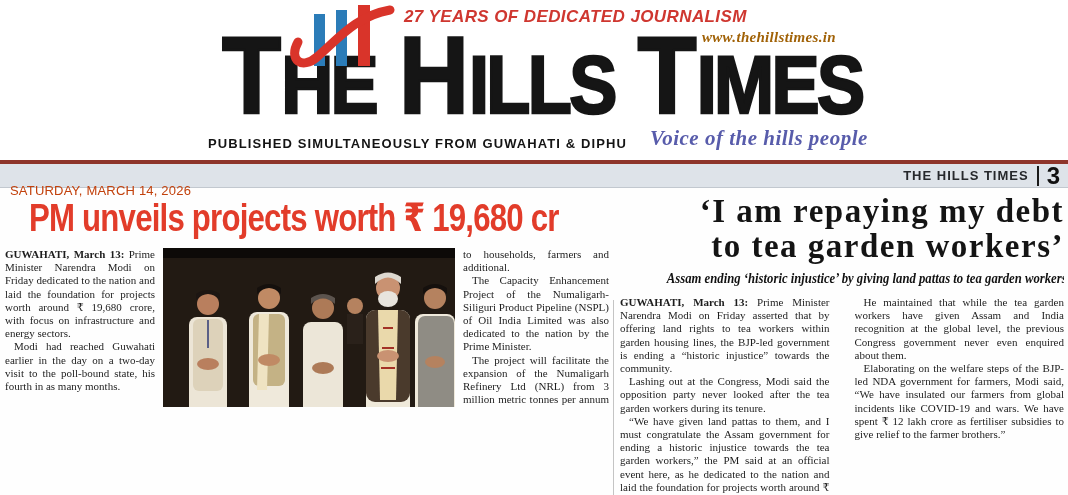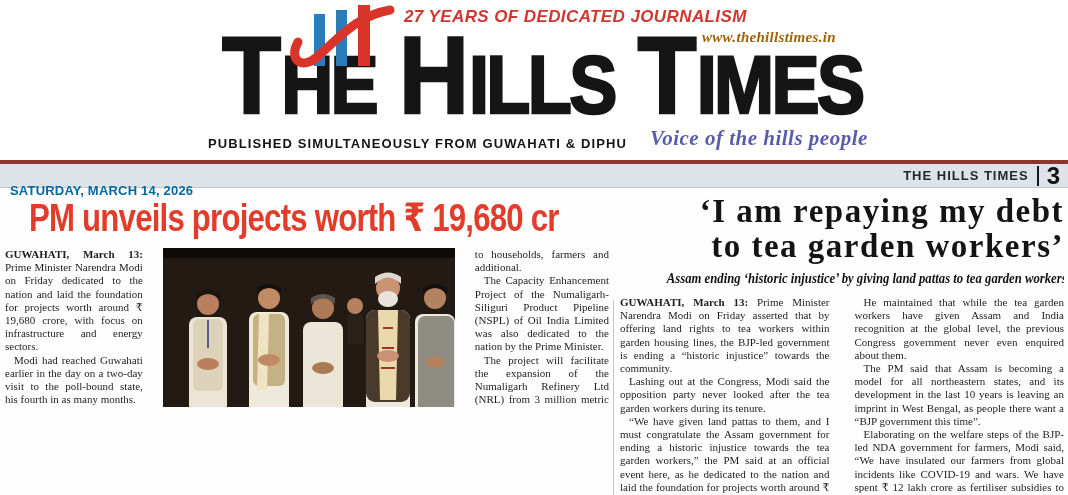--- a/index.html
+++ b/index.html
@@ -23,36 +23,36 @@
   .publine { position:absolute; left:208px; top:136px; font:700 13px "Liberation Sans","DejaVu Sans",sans-serif;
              color:#141414; letter-spacing:1.1px; }
   .motto { position:absolute; left:650px; top:126px; font:italic 700 21px "Liberation Serif","DejaVu Serif",serif;
            color:#585cab; letter-spacing:.5px; }
 
   
   .datebar { position:absolute; left:0; top:160px; width:1068px; height:28px;
              border-top:4px solid #8e352b; border-bottom:1px solid #c2c8cf;
              background:#dee3e9; display:flex; align-items:center; justify-content:space-between;
              padding:0 8px 0 10px; font-family:"Liberation Sans","DejaVu Sans",sans-serif; }
-  .datebar .date { font-weight:700; font-size:13px; color:#0369a1; letter-spacing:.2px;margin-top:30px; }
+  .datebar .date { font-weight:400; font-size:13px; color:#c2410c; letter-spacing:.2px;margin-top:30px; }
   .datebar .rightgrp { display:flex; align-items:center; gap:8px; }
   .datebar .paper { font-weight:700; font-size:13px; color:#26282c; letter-spacing:1px; }
   .datebar .vrule { width:2px; height:20px; background:#1a1a1a; }
   .datebar .pageno { font-weight:700; font-size:24px; line-height:22px; color:#111; }
 
   
   .left-article { position:absolute; left:5px; top:192px; width:604px; height:303px; overflow:hidden; }
   .kicker { text-align:center; font:italic 700 18.5px/22px "Liberation Serif","DejaVu Serif",serif;
             color:#1c5fa8; height:48px; }
   .kicker .bullet { color:#111; font-style:normal; font-size:14px; margin:0 9px; }
   .red-head { height:52px; overflow:hidden; margin-top:2px;margin-left:24px; }
   .red-head .squeeze { display:inline-block; transform:scaleX(.8); transform-origin:left center;
             font:700 39px/48px "Liberation Sans","DejaVu Sans",sans-serif; letter-spacing:-1px;
             white-space:nowrap; color:#e23c2a; }
-  .body-row { display:flex; gap:20px; height:159px; overflow:hidden; margin-top:2px; }
+  .body-row { display:flex; gap:8px; height:159px; overflow:hidden; margin-top:2px; }
   .col { overflow:hidden; }
   .col1 { width:150px; }
   .photo { width:292px; height:197px; background:#191310; flex:none; }
   .col3 { width:146px; }
 
   .para { text-align:justify; text-indent:9px; font:11px/13.2px "Liberation Serif","DejaVu Serif",serif;
           color:#1d1d1d; }
   .para.lead { text-indent:0; }
   .cont .para:first-child { text-indent:0; }
 
@@ -188,20 +188,19 @@
       <div class="col colA">
         <p class="para lead"><b>GUWAHATI, March 13:</b><span> Prime Minister Narendra Modi on Friday asserted that by offering land rights to tea workers within garden housing lines, the BJP-led government is ending a “historic injustice” towards the community.</span></p>
         <div>
             <p class="para">Lashing out at the Congress, Modi said the opposition party never looked after the tea garden workers during its tenure.</p>
             <p class="para">“We have given land pattas to them, and I must congratulate the Assam government for ending a historic injustice towards the tea garden workers,” the PM said at an official event here, as he dedicated to the nation and laid the foundation for projects worth around ₹ 19,680 crore, with focus on infrastructure and energy sectors.</p>
           </div>
       </div>
       <div class="col colB">
         <div>
             <p class="para">He maintained that while the tea garden workers have given Assam and India recognition at the global level, the previous Congress government never even enquired about them.</p>
-            <p class="para">The PM said that Assam is becoming a model for all northeastern states, and its development in the last 10 years is leaving an imprint in West Bengal, as people there want a “BJP government this time”.</p>
             <p class="para">Elaborating on the welfare steps of the BJP-led NDA government for farmers, Modi said, “We have insulated our farmers from global incidents like COVID-19 and wars. We have spent ₹ 12 lakh crore as fertiliser subsidies to give relief to the farmer brothers.”</p>
           </div>
       </div>
     </div>
   </section>
 
 </div>
 
 </body></html>

